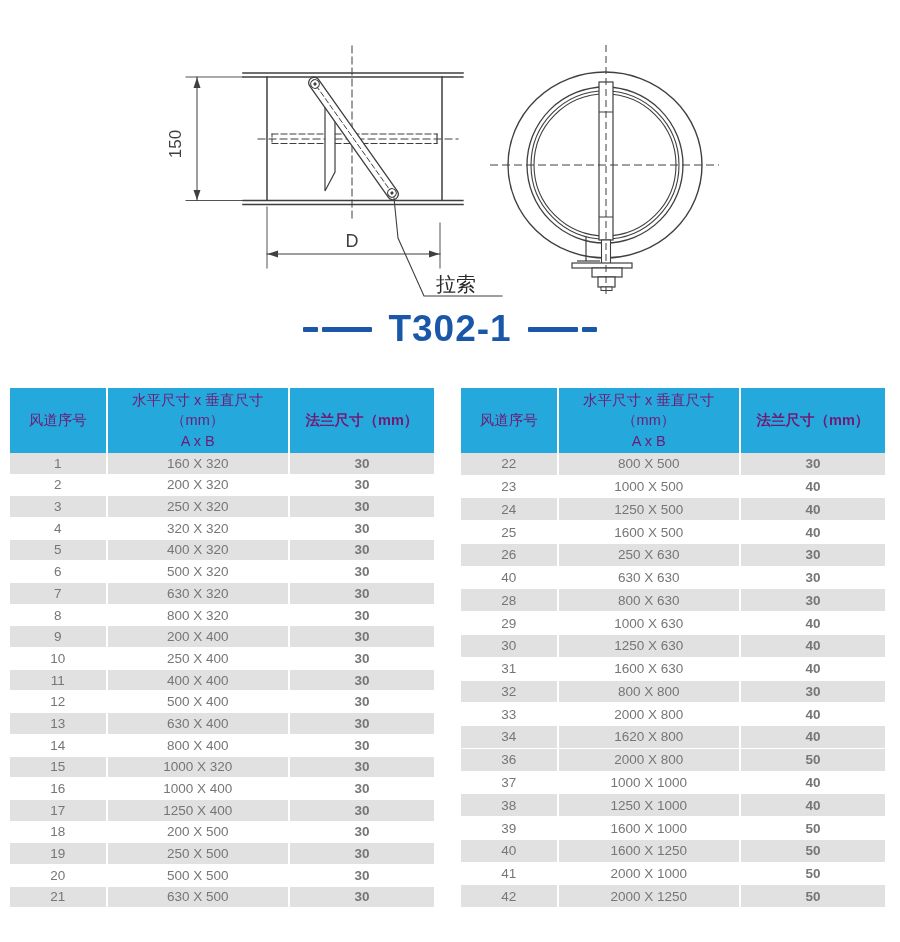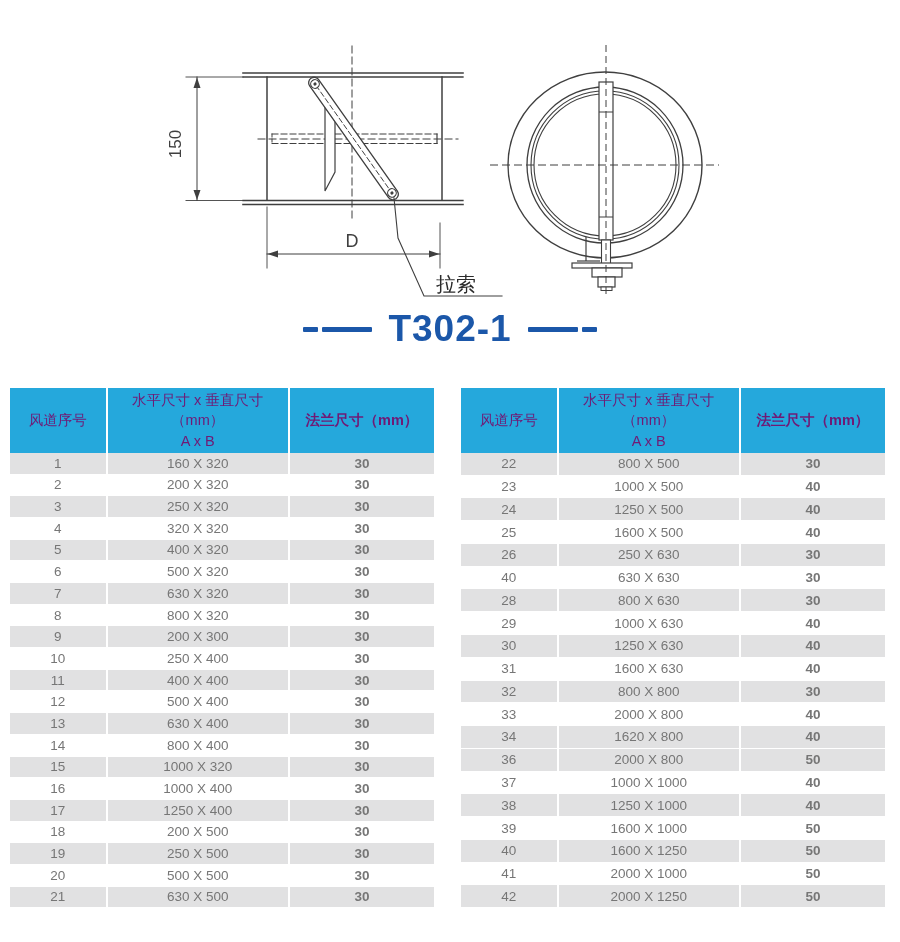--- a/index.html
+++ b/index.html
@@ -186,21 +186,21 @@
             <td>630 X 320</td>
             <td>30</td>
           </tr>
           <tr>
             <td>8</td>
             <td>800 X 320</td>
             <td>30</td>
           </tr>
           <tr class="stripe">
             <td>9</td>
-            <td>200 X 300</td>
+            <td>200 X 400</td>
             <td>30</td>
           </tr>
           <tr>
             <td>10</td>
             <td>250 X 400</td>
             <td>30</td>
           </tr>
           <tr class="stripe">
             <td>11</td>
             <td>400 X 400</td>

